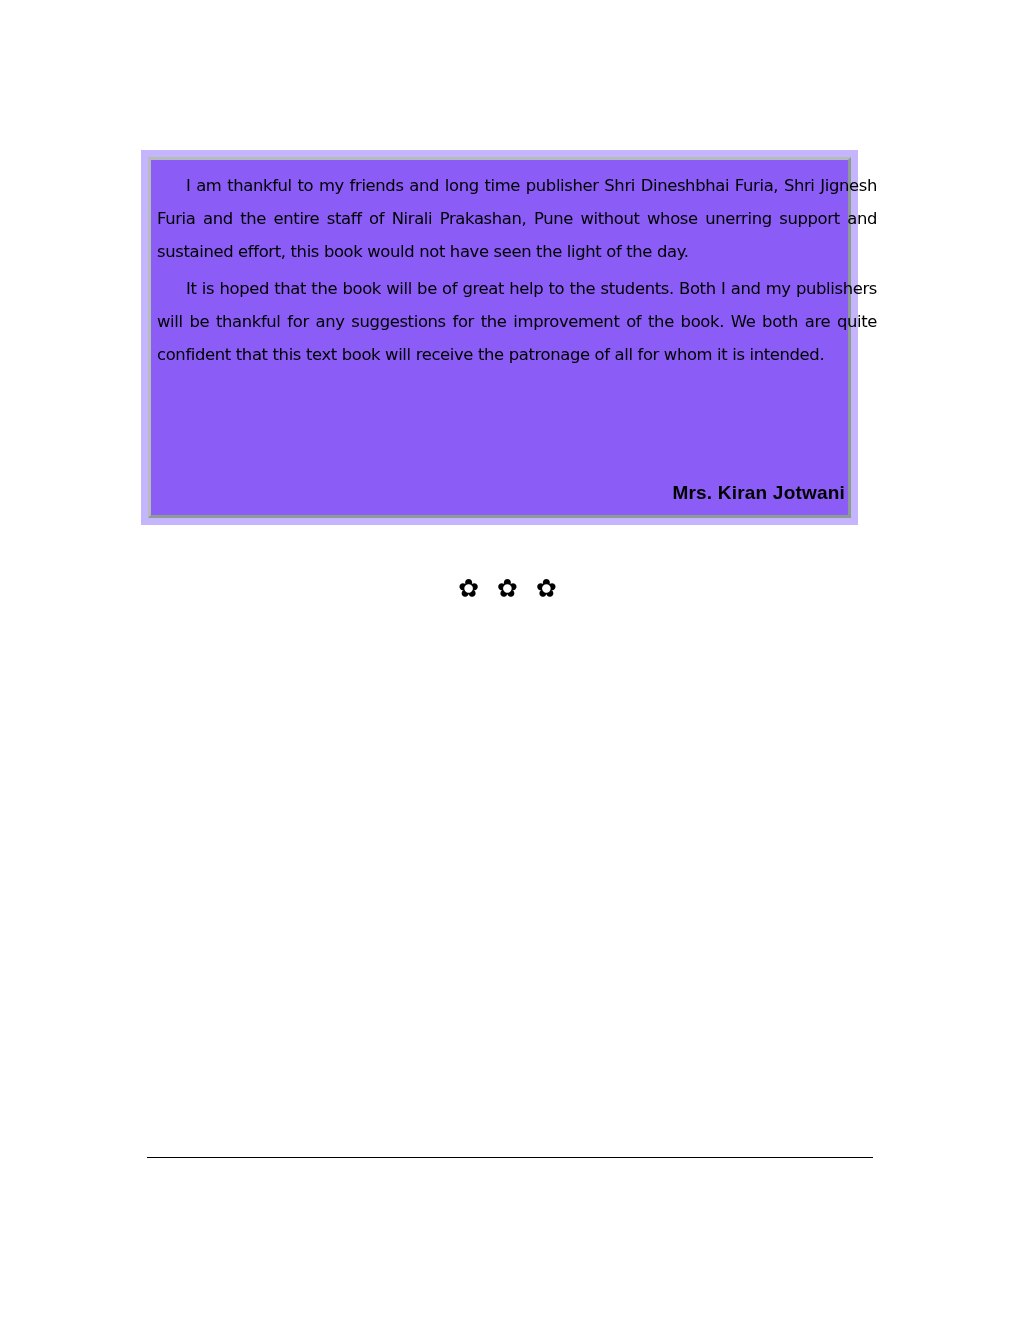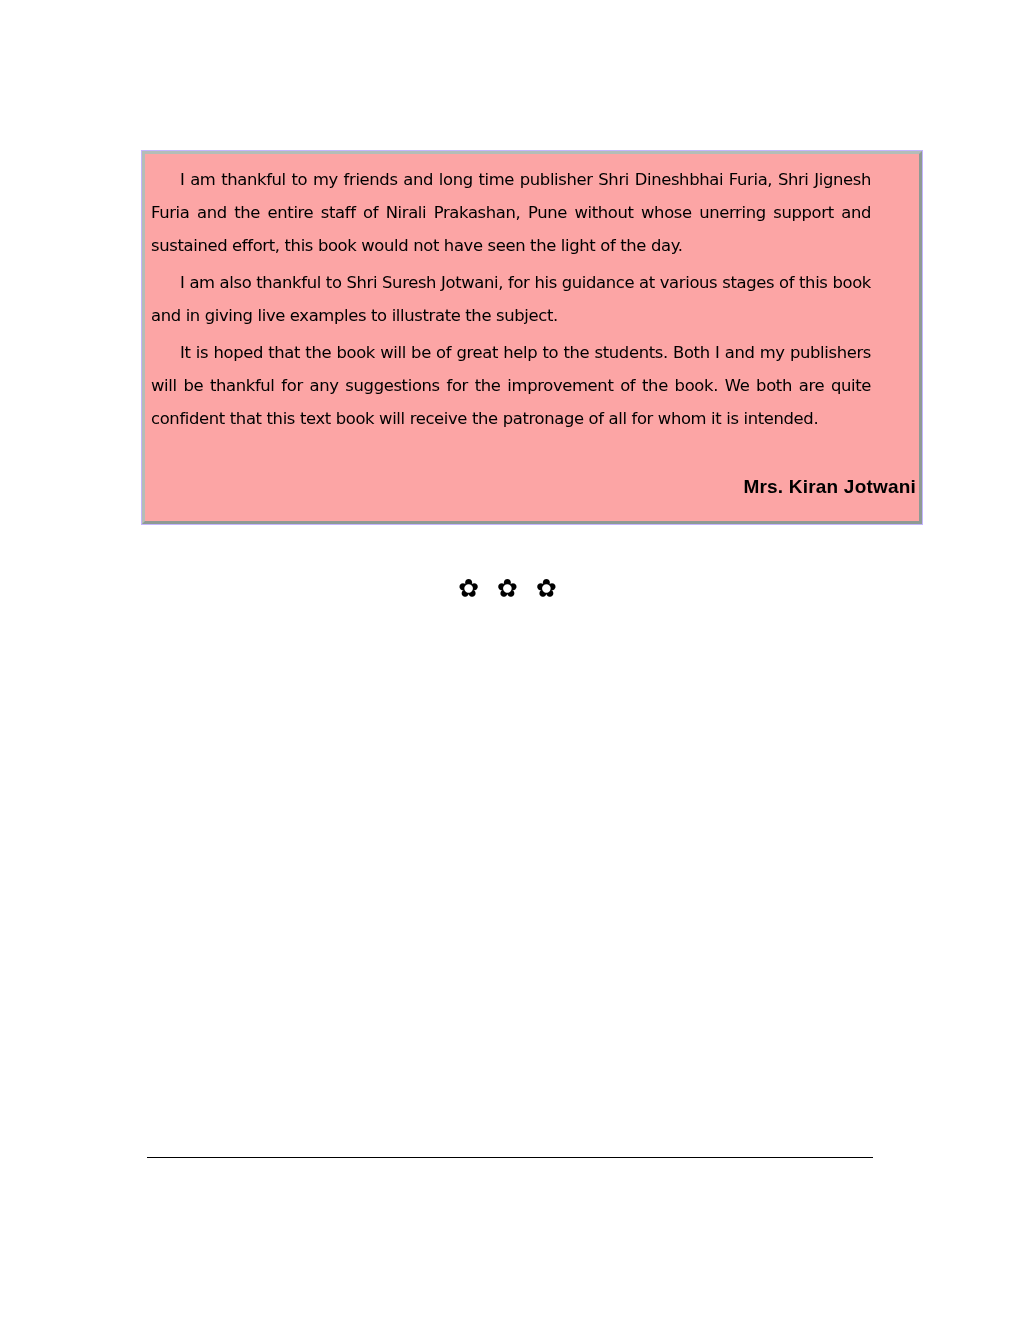--- a/index.html
+++ b/index.html
@@ -12,25 +12,25 @@
       height: 1320px;
       position: relative;
       overflow: hidden;
       font-family: "DejaVu Sans", sans-serif;
       color: #000;
     }
     .box {
       position: absolute;
       left: 141px;
       top: 150px;
-      width: 782px;
+      width: 717px;
       height: 375px;
       box-sizing: border-box;
-      border: 1px solid #c4b5fd;
-      background: #fca5a5;
+      border: 7px solid #c4b5fd;
+      background: #8b5cf6;
     }
     .box-inner {
       position: absolute;
       left: 0; top: 0; right: 0; bottom: 0;
       border: 3px solid #8e9a94;
       border-top-color: #b4bdb8;
       border-left-color: #b4bdb8;
       box-sizing: border-box;
     }
     .content {
@@ -76,21 +76,20 @@
       border-top: 1.5px solid #000;
     }
   </style>
 </head>
 <body>
 
 <div class="box">
   <div class="box-inner"></div>
   <div class="content">
     <p class="para">I am thankful to my friends and long time publisher Shri Dineshbhai Furia, Shri Jignesh Furia and the entire staff of Nirali Prakashan, Pune without whose unerring support and sustained effort, this book would not have seen the light of the day.</p>
-    <p class="para">I am also thankful to Shri Suresh Jotwani, for his guidance at various stages of this book and in giving live examples to illustrate the subject.</p>
     <p class="para">It is hoped that the book will be of great help to the students. Both I and my publishers will be thankful for any suggestions for the improvement of the book. We both are quite confident that this text book will receive the patronage of all for whom it is intended.</p>
   </div>
   <div class="signature">Mrs. Kiran Jotwani</div>
 </div>
 
 <div class="flowers">✿ ✿ ✿</div>
 
 <div class="rule"></div>
 
 </body></html>

